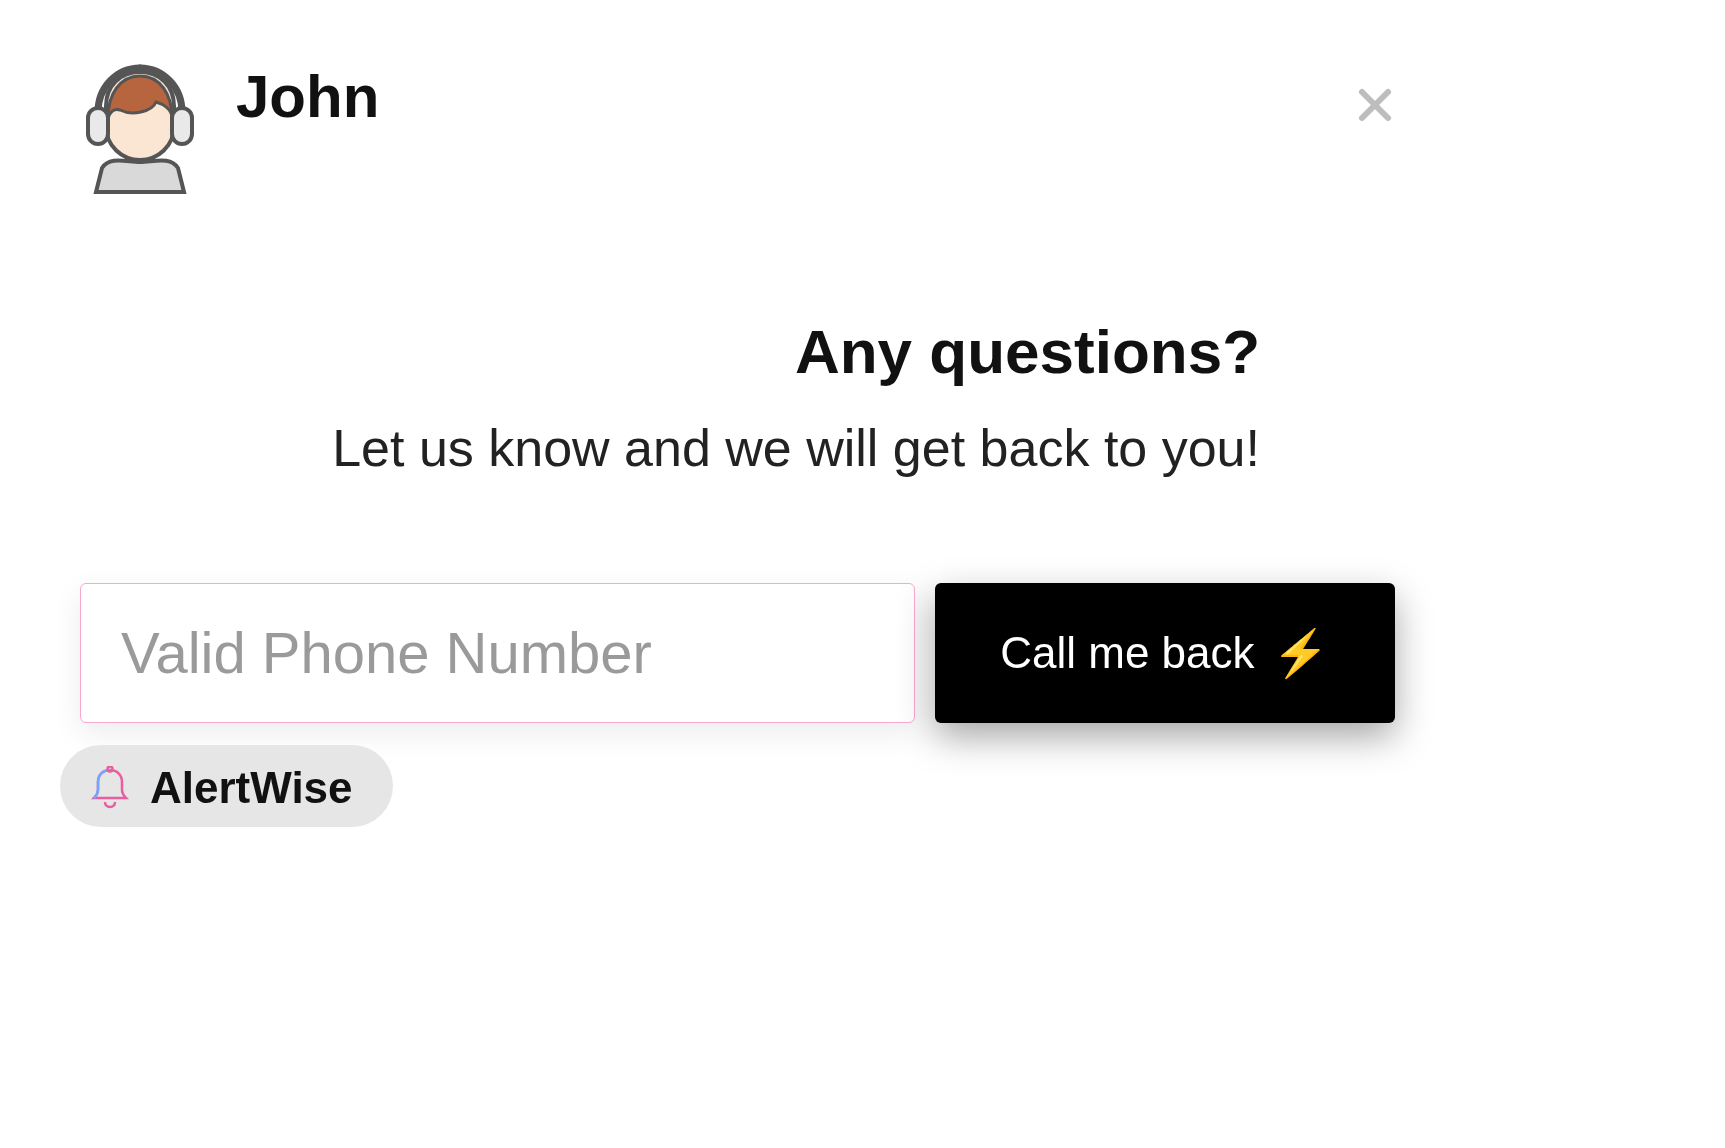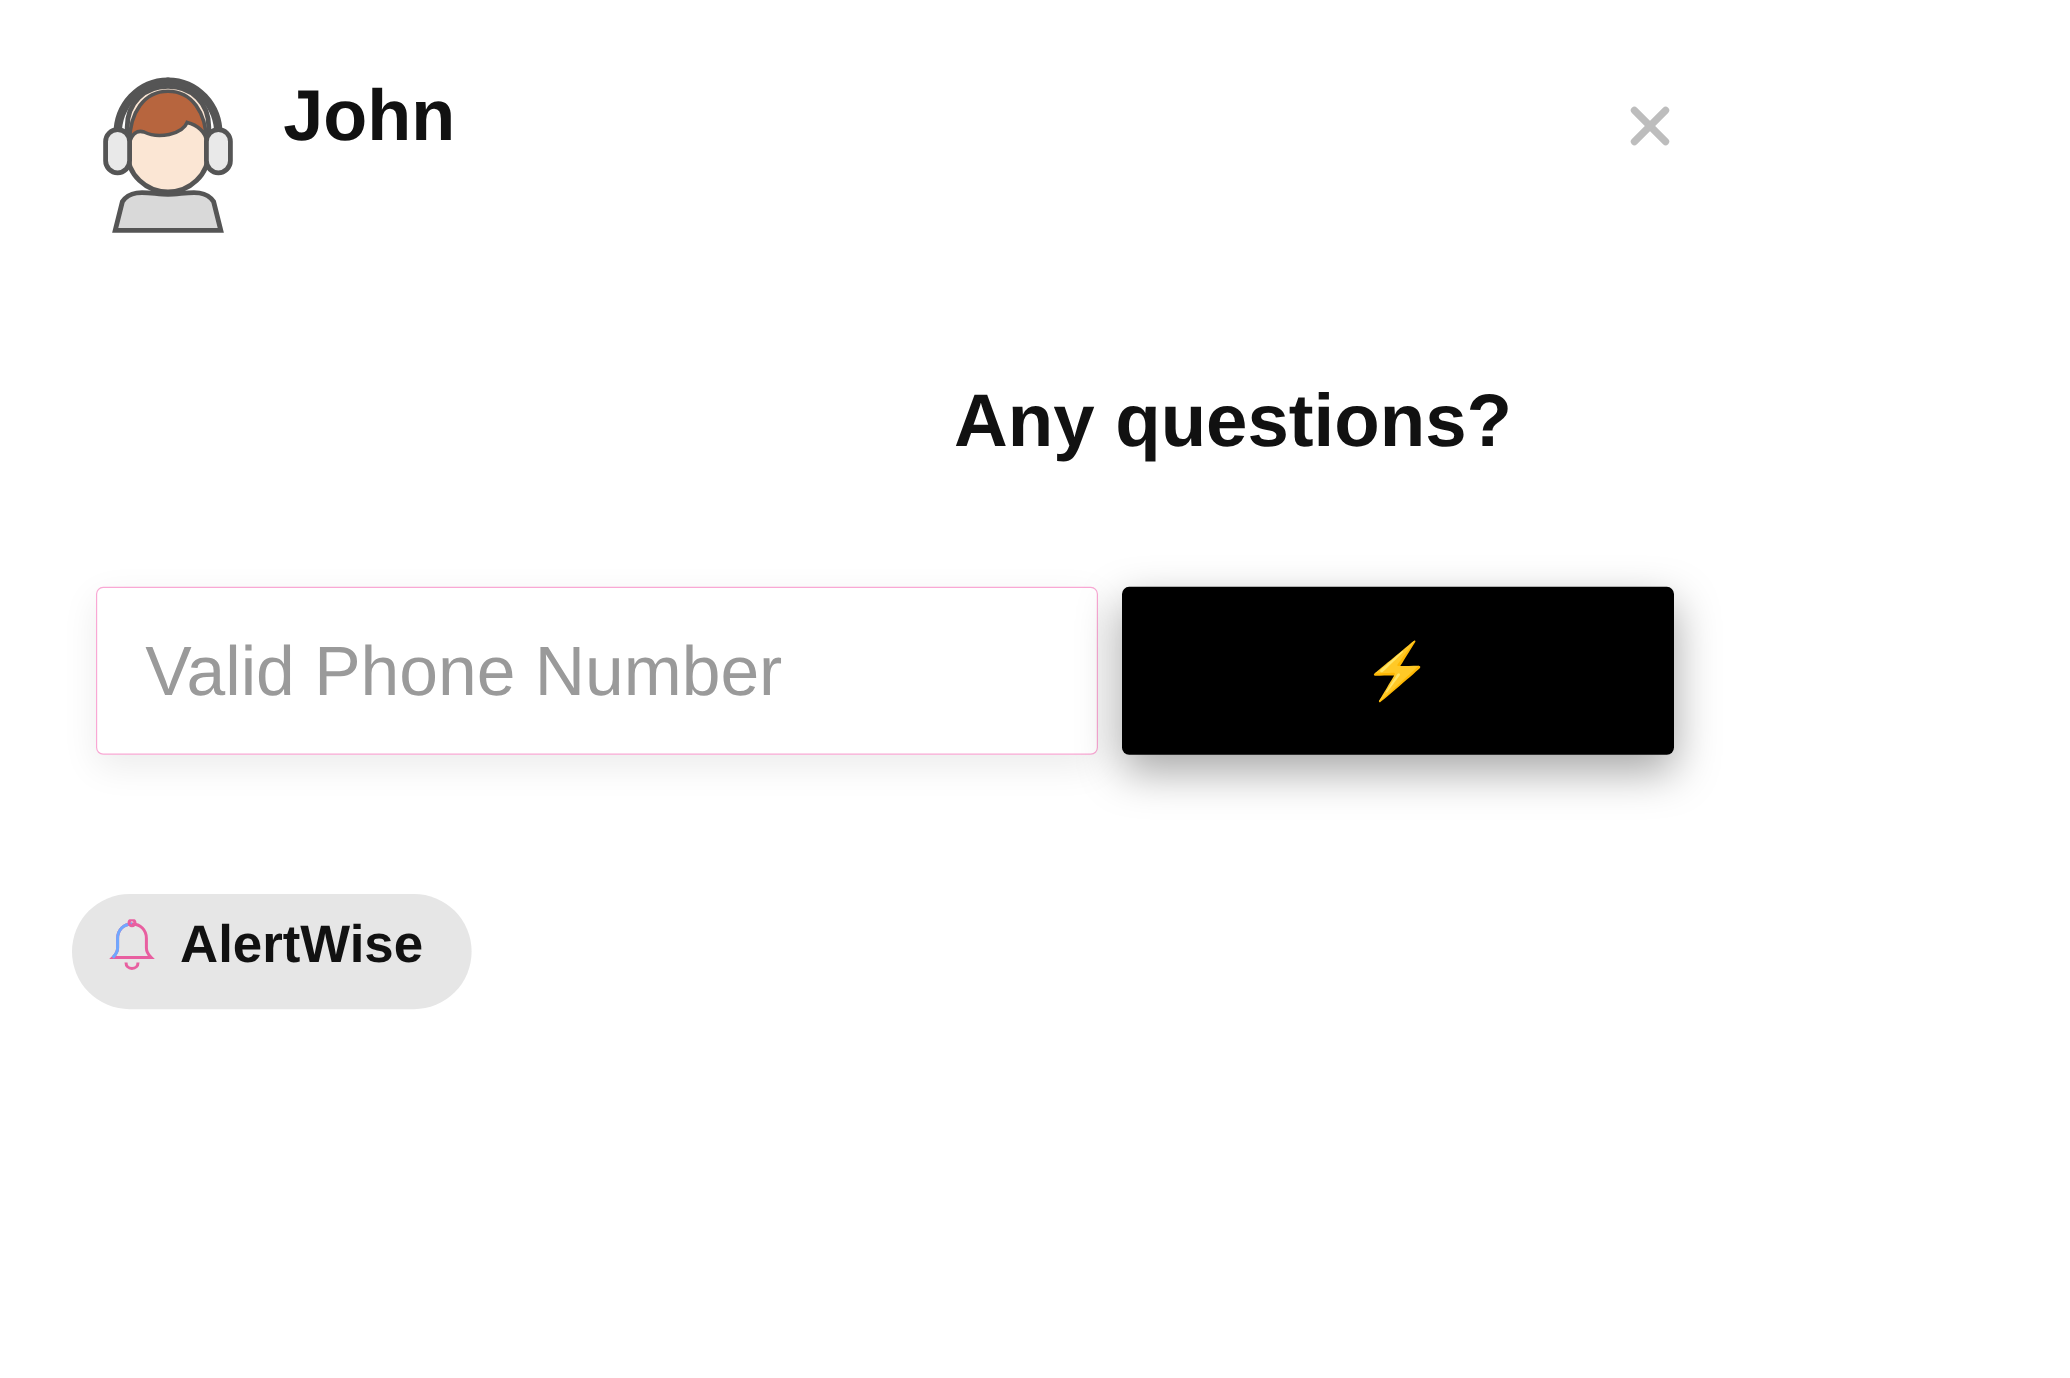--- a/index.html
+++ b/index.html
@@ -118,21 +118,21 @@
     }
     .badge {
       position: absolute;
       left: 60px;
       top: 745px;
       display: inline-flex;
       align-items: center;
       gap: 18px;
       background: #e6e6e6;
       border-radius: 999px;
-      padding: 18px 40px 28px 28px;
+      padding: 18px 40px 14px 28px;
     }
     .badge-text {
       font-size: 44px;
       font-weight: 700;
       color: #111;
     }
     .bell-wrap {
       width: 44px;
       height: 44px;
       display: flex;
@@ -167,25 +167,27 @@
         <svg width="38" height="38" viewBox="0 0 38 38">
           <line x1="6" y1="6" x2="32" y2="32" stroke="#bdbdbd" stroke-width="6" stroke-linecap="round"></line>
           <line x1="32" y1="6" x2="6" y2="32" stroke="#bdbdbd" stroke-width="6" stroke-linecap="round"></line>
         </svg>
       </span>
     </button>
   </div>
 
   <div class="message">
     <div class="msg-title">Any questions?</div>
+    <div class="msg-sub">Let us know and we will get back to you!</div>
   </div>
 
   <div class="form-row">
     <input type="text" class="phone-input" placeholder="Valid Phone Number" style="">
     <button class="call-btn">
+      <span>Call me back</span>
       <span class="bolt">⚡</span>
     </button>
   </div>
 
 </div>
 
 <div class="badge">
   <span class="bell-wrap">
     <svg width="40" height="44" viewBox="0 0 40 44">
       <path d="M20 4 C13 4 8 9 8 16 L8 24 C8 28 6 30 4 32 L36 32 C34 30 32 28 32 24 L32 16 C32 9 27 4 20 4 Z" fill="none" stroke="#e85fa0" stroke-width="2.5"></path>

